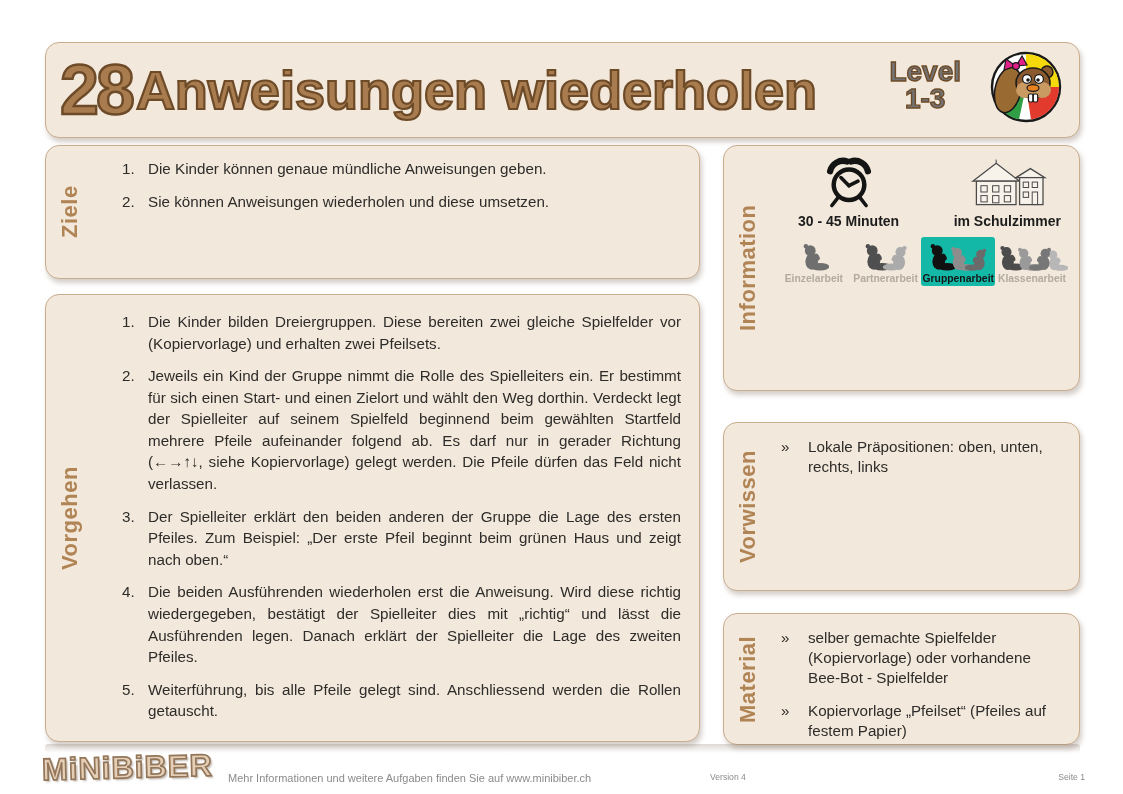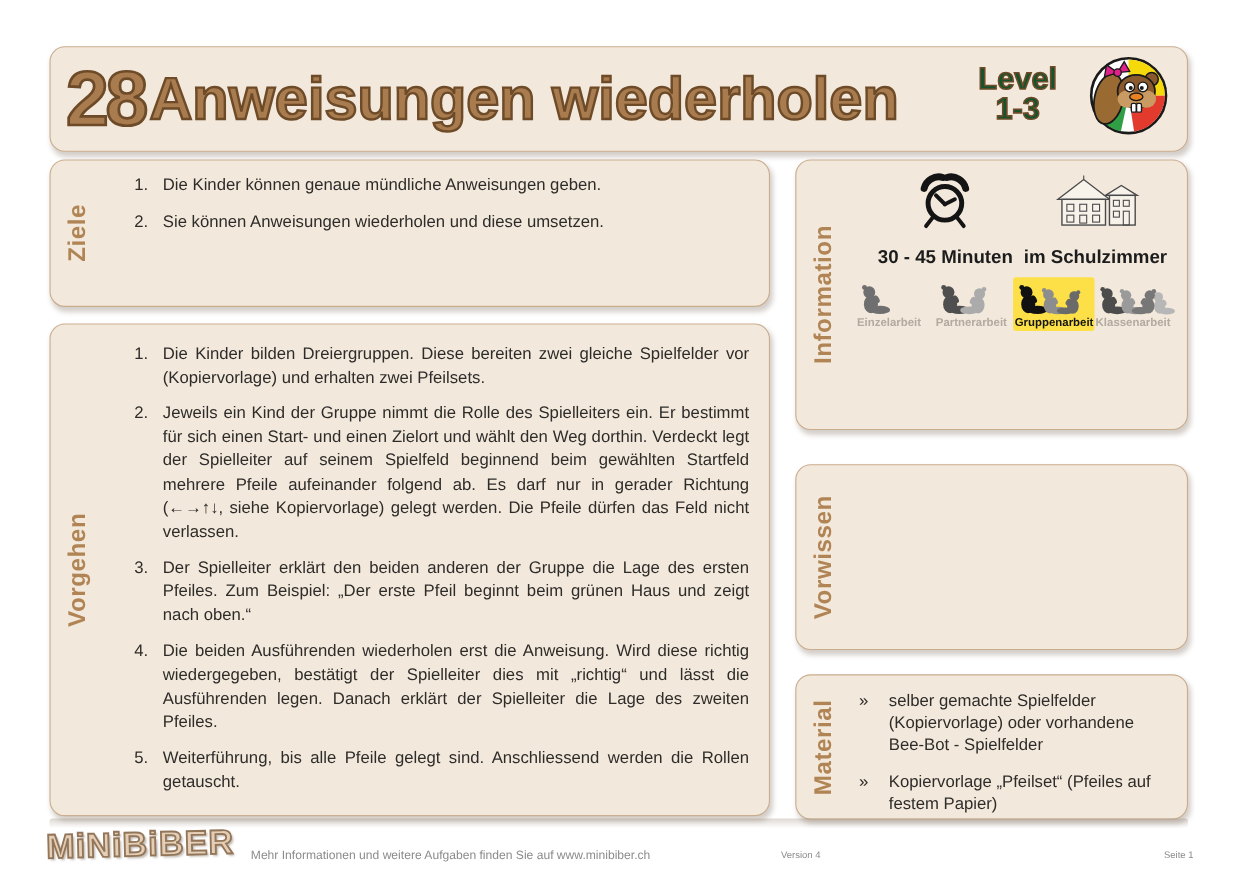--- a/index.html
+++ b/index.html
@@ -9,21 +9,21 @@
   .box{position:absolute;background:#f2e8db;border:1.6px solid #c9ad8f;border-radius:14px;
        box-shadow:2px 4px 5px rgba(100,80,60,.28)}
 
   
   .header{left:45px;top:42px;width:1035px;height:96px;display:flex;align-items:center;padding:0 14px}
   .big-num{font-size:70px;font-weight:bold;color:#a87c4f;-webkit-text-stroke:2.5px #6e4b28;
            letter-spacing:-3px;line-height:84px}
   .doc-title{font-size:54px;font-weight:bold;color:#a87c4f;-webkit-text-stroke:2.2px #6e4b28;
              margin-left:4px;letter-spacing:0;line-height:84px;white-space:nowrap}
   .level{position:absolute;right:118px;top:16px;text-align:center;font-size:28px;font-weight:bold;
-         line-height:.95;color:#14532d;-webkit-text-stroke:1.4px #6e4b28}
+         line-height:.95;color:#737373;-webkit-text-stroke:1.4px #6e4b28}
   .level span{display:block}
   .mascot{position:absolute;right:16px;top:7px;width:74px;height:74px}
 
   
   .section{display:flex}
   .vlabel{width:48px;display:flex;align-items:center;justify-content:center;
           writing-mode:vertical-rl;transform:rotate(180deg);
           font-size:22px;font-weight:bold;color:#b08454;letter-spacing:.5px}
   .content{flex:1;padding:12px 18px 10px 28px;font-size:15.2px;line-height:1.42}
 
@@ -37,26 +37,26 @@
 
   ul.bullist{list-style:none}
   ul.bullist li{position:relative;padding-left:30px;margin-bottom:13px}
   ul.bullist li::before{content:"\00BB";position:absolute;left:3px;top:0}
 
   
   .information{left:723px;top:145px;width:357px;height:246px}
   .info-content{flex:1;padding:8px 10px 6px 6px;display:flex;flex-direction:column}
   .info-row1{display:flex;justify-content:space-between;padding:2px 8px 0 20px}
   .ibloc{display:flex;flex-direction:column;align-items:center}
-  .ibloc .cap{font-size:17px;font-weight:bold;color:#1c1c1c;margin-top:14px;white-space:nowrap}
+  .ibloc .cap{font-size:14px;font-weight:bold;color:#1c1c1c;margin-top:3px;white-space:nowrap}
   .modes{display:flex;margin-top:8px}
-  .mode{flex:1;display:flex;flex-direction:column;padding:2px 1px;border-radius:3px}
+  .mode{flex:1;display:flex;flex-direction:column;align-items:center;padding:2px 1px;border-radius:3px}
   .mode .micons{height:34px;display:flex;align-items:flex-end}
   .mode .mlabel{font-size:10.4px;font-weight:bold;color:#b3aaa0;white-space:nowrap}
-  .mode.active{background:#fde047}
+  .mode.active{background:#14b8a6}
   .mode.active .mlabel{color:#141414}
   .info-list{margin-top:12px;padding-left:22px;font-size:15.2px;line-height:1.32}
 
   .vorwissen{left:723px;top:422px;width:357px;height:169px}
   .material{left:723px;top:613px;width:357px;height:132px}
   .rcontent{flex:1;padding:14px 12px 8px 6px;font-size:15.2px;line-height:1.32}
 
   
   .footer-logo{position:absolute;left:42px;top:750px;font-size:31px;font-weight:bold;
                color:#e4cfb6;-webkit-text-stroke:1.7px #93765a;letter-spacing:1px;
@@ -230,20 +230,25 @@
           </div>
           <span class="mlabel">Klassenarbeit</span>
         </div>
       </div>
 
     </div>
   </section>
 
   <section class="box section vorwissen">
     <div class="vlabel">Vorwissen</div>
+    <div class="rcontent">
+      <ul class="bullist">
+          <li><span>Lokale Präpositionen: oben, unten, rechts, links</span></li>
+        </ul>
+    </div>
   </section>
 
   <section class="box section material">
     <div class="vlabel">Material</div>
     <div class="rcontent">
       <ul class="bullist">
           <li><span>selber gemachte Spielfelder (Kopiervorlage) oder vorhandene Bee-Bot - Spielfelder</span></li>
           <li><span>Kopiervorlage „Pfeilset“ (Pfeiles auf festem Papier)</span></li>
         </ul>
     </div>

